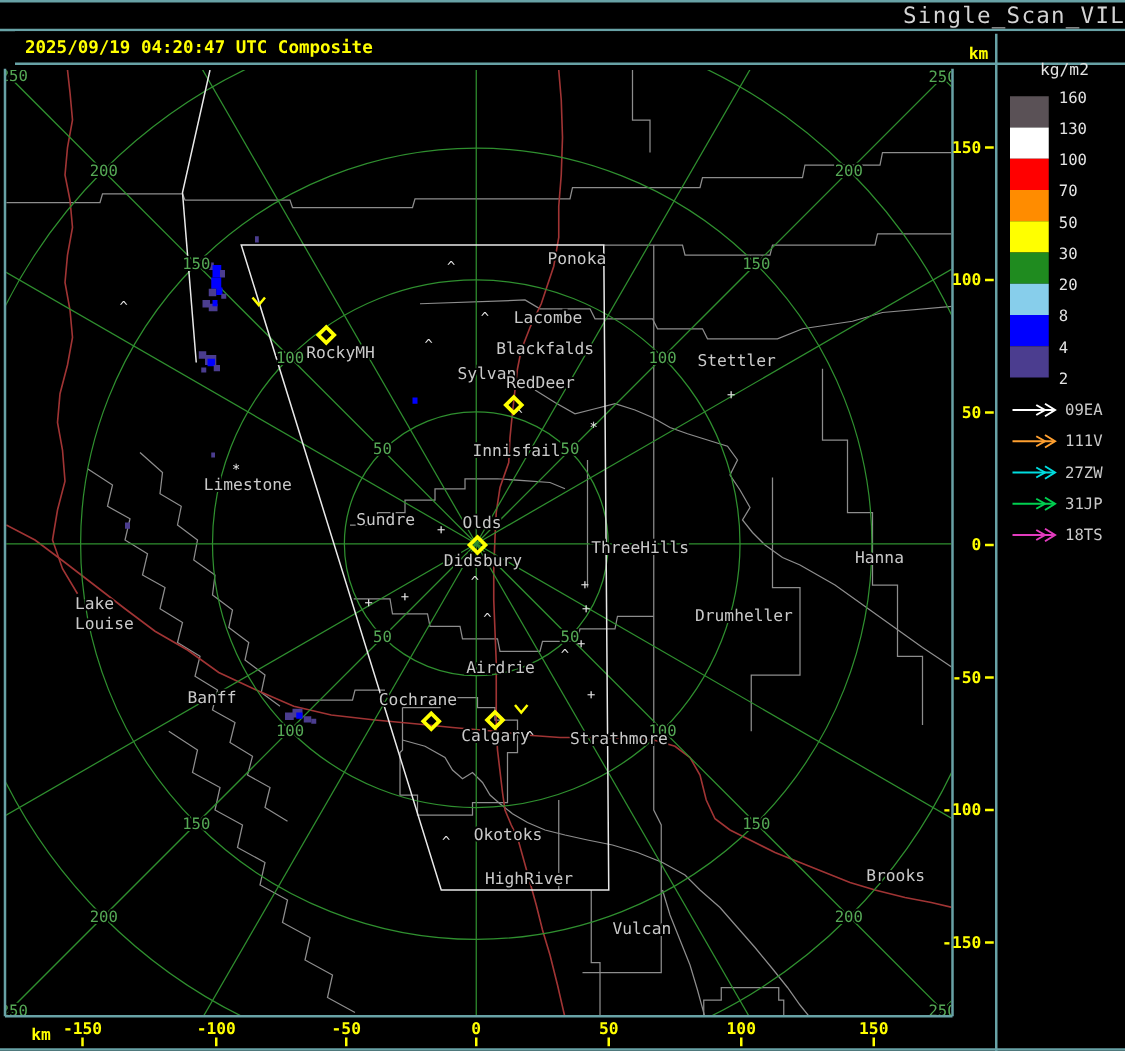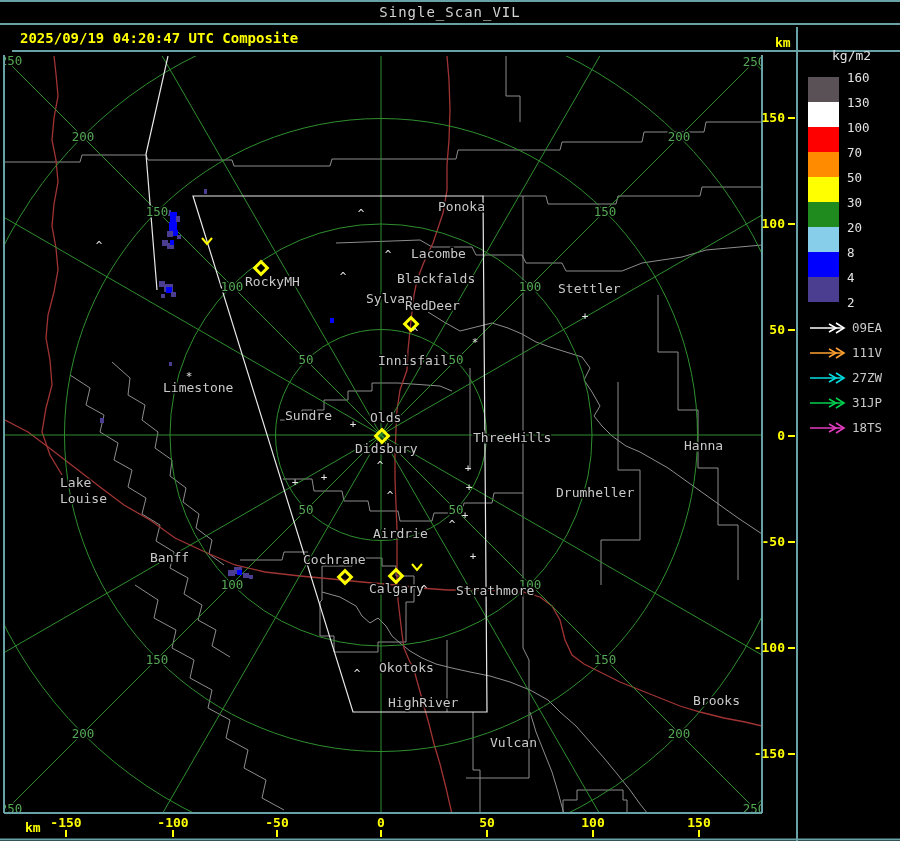--- a/index.html
+++ b/index.html
@@ -1,19 +1,19 @@
 <!DOCTYPE html>
 <html><head>
 <meta charset="utf-8">
 <style>
   html,body{margin:0;padding:0;background:#000;width:900px;height:841px;overflow:hidden}
   body{font-family:"DejaVu Sans Mono","Liberation Mono",monospace}
   .titlebar{position:absolute;left:0;top:0;width:100%;height:21px;background:#000;
     border-top:2px solid #68a2a6;border-bottom:2px solid #68a2a6;
-    color:#d4d4d4;font-size:14px;text-align:center;line-height:21px;letter-spacing:1px}
+    color:#d4d4d4;font-size:18px;text-align:right;line-height:21px;letter-spacing:1px}
   .infobar{position:absolute;left:12px;top:25px;width:100%;height:27px;background:#000;
     border-bottom:2px solid #68a2a6;color:#ffff00;font-size:14px;line-height:27px;
     padding-left:8px;box-sizing:border-box;font-weight:bold}
   #radar-svg{position:absolute;left:0;top:0}
   #radar-svg text{font-family:"DejaVu Sans Mono","Liberation Mono",monospace}
 </style>
 </head>
 <body>
 
 <div class="titlebar">

